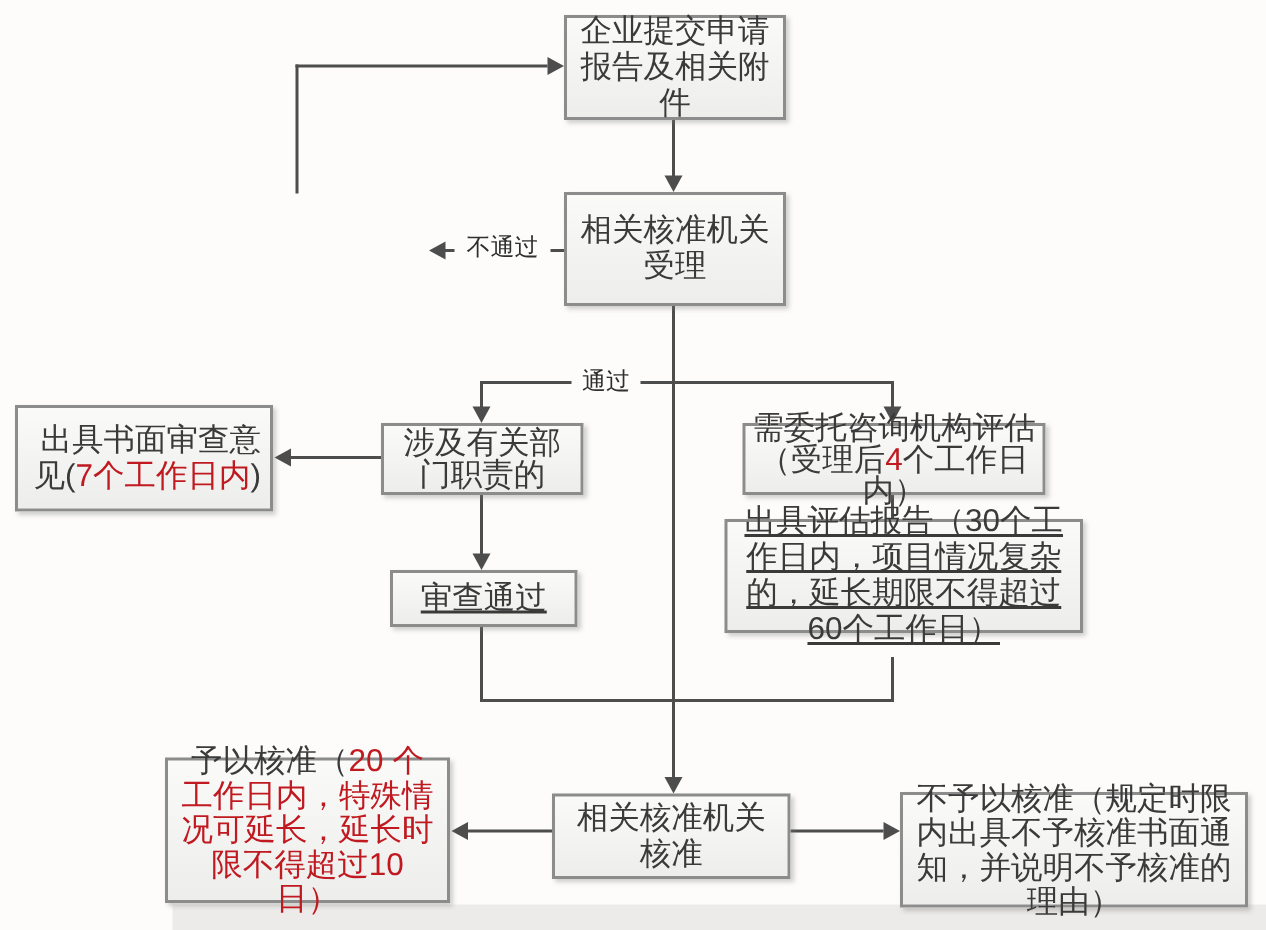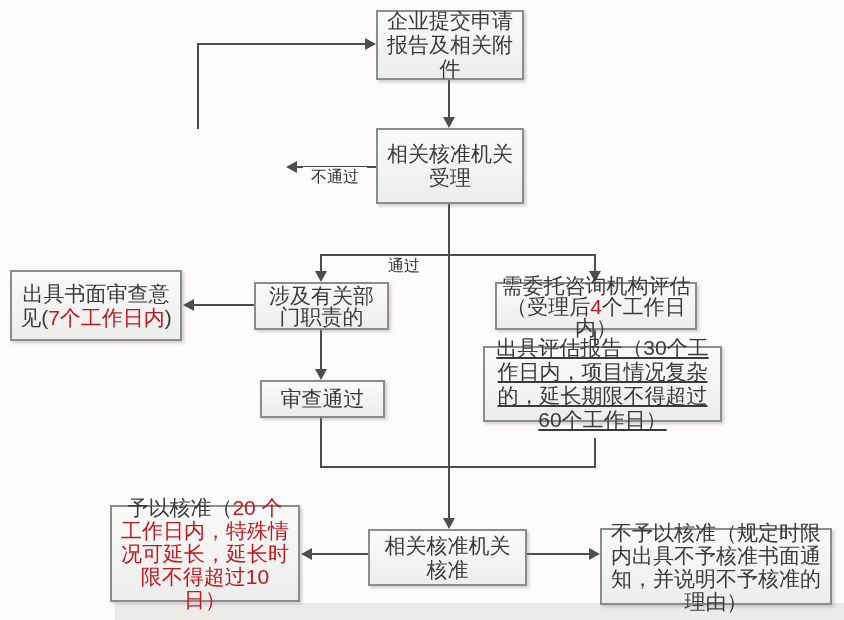--- a/index.html
+++ b/index.html
@@ -23,21 +23,21 @@
   .node .inner{width:100%;}
   .red{color:#c01920;}
   .line{position:absolute;background:#4d4d4d;}
   .arr{position:absolute;width:0;height:0;}
   .arr-down{border-left:6px solid transparent;border-right:6px solid transparent;border-top:11px solid #4d4d4d;}
   .arr-left{border-top:6px solid transparent;border-bottom:6px solid transparent;border-right:11px solid #4d4d4d;}
   .arr-right{border-top:6px solid transparent;border-bottom:6px solid transparent;border-left:11px solid #4d4d4d;}
   .edge-label{
     position:absolute;background:#fdfcfb;
     font-size:16px;line-height:20px;padding:0 3px;
-    color:#2f2f2f;z-index:5;text-align:center;margin-top:11px;
+    color:#2f2f2f;z-index:5;text-align:center;
   }
   .strip{position:absolute;background:#edebe9;}
 </style>
 </head>
 <body>
 
 <div id="canvas">
 
   <div class="strip" style="left:115px;top:603px;width:729px;height:17px;"></div>
 
@@ -85,37 +85,37 @@
 
   <div class="node" style="left:376px;top:10px;width:148px;height:70px;padding:2px 8px;">
     <div class="inner">企业提交申请报告及相关附件</div>
   </div>
 
   <div class="node" style="left:376px;top:128px;width:148px;height:76px;padding:12px 8px;">
     <div class="inner">相关核准机关受理</div>
   </div>
 
 
-  <div class="node" style="left:10px;top:270px;width:172px;height:71px;">
+  <div class="node" style="left:10px;top:270px;width:172px;height:71px;text-align:right;">
     <div class="inner">
       <span>出具书面审查意见</span><span>(</span><span class="red">7个工作日内</span><span>)</span>
     </div>
   </div>
 
   <div class="node" style="left:254px;top:282px;width:135px;height:48px;line-height:21px;padding:12px 4px;">
     <div class="inner">涉及有关部门职责的</div>
   </div>
 
   <div class="node" style="left:495px;top:282px;width:202px;height:48px;line-height:21px;padding:2px 3px;">
     <div class="inner">
       <span>需委托咨询机构评估（受理后</span><span class="red">4</span><span>个工作日内）</span>
     </div>
   </div>
 
-  <div class="node" style="left:260px;top:380px;width:125px;height:38px;">
+  <div class="node" style="left:260px;top:380px;width:125px;height:38px;text-decoration:underline;">
     <div class="inner">审查通过</div>
   </div>
 
   <div class="node" style="left:483px;top:346px;width:239px;height:76px;line-height:24px;text-decoration:underline;">
     <div class="inner">出具评估报告（30个工作日内，项目情况复杂的，延长期限不得超过60个工作日）</div>
   </div>
 
   <div class="node" style="left:368px;top:529px;width:159px;height:57px;">
     <div class="inner">相关核准机关核准</div>
   </div>

